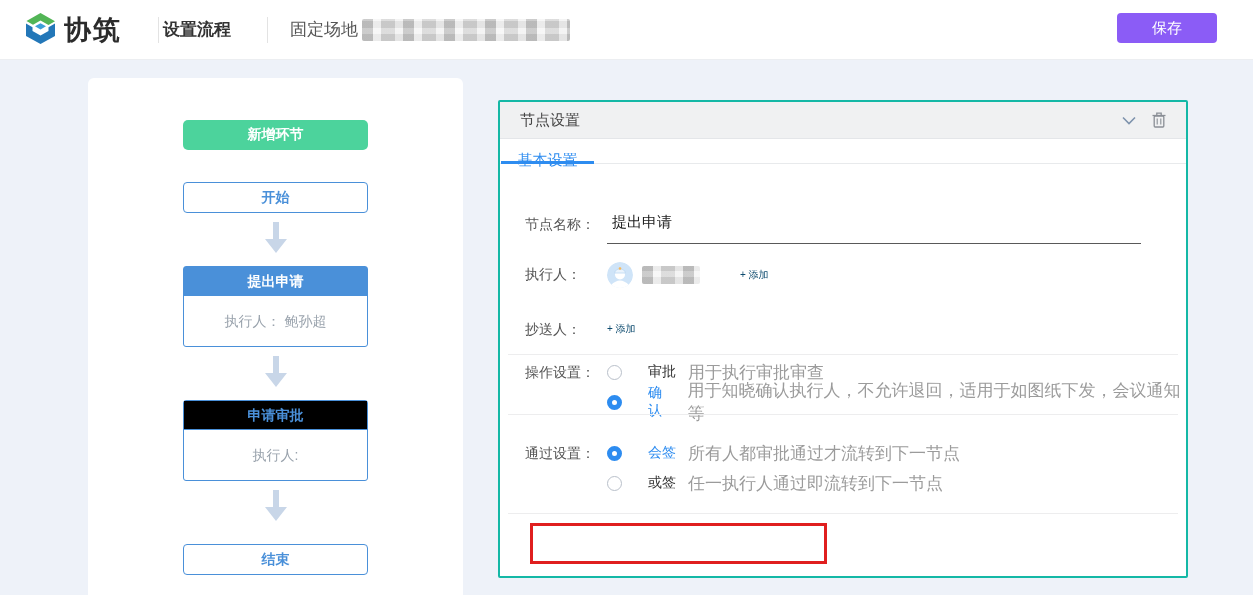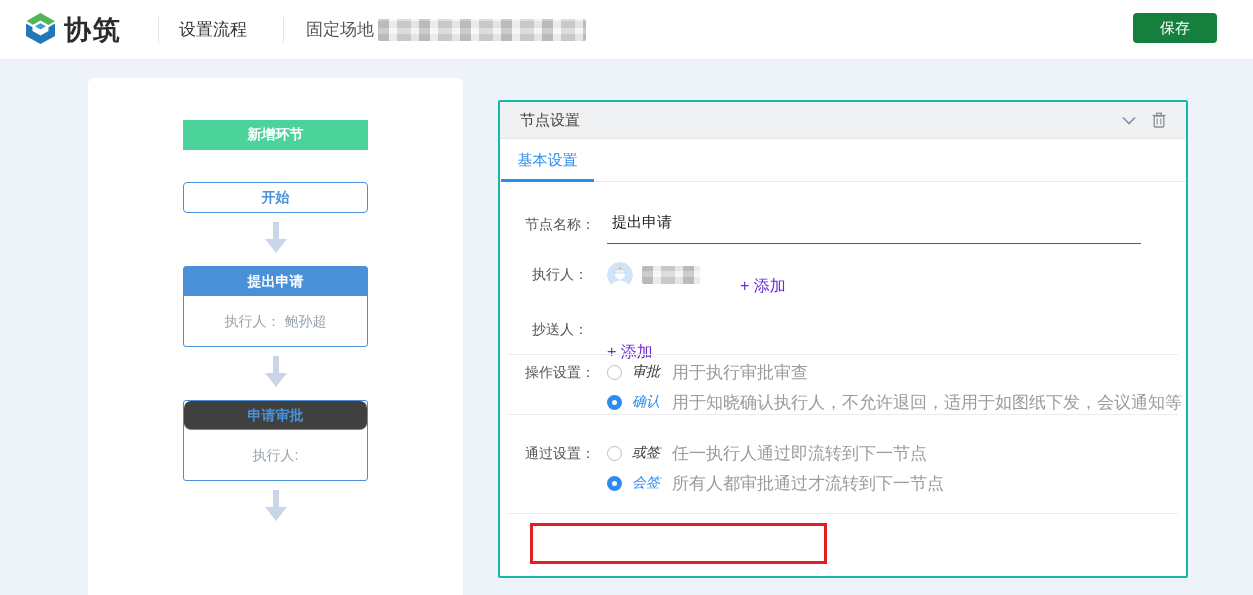--- a/index.html
+++ b/index.html
@@ -6,91 +6,91 @@
   html,body { width:1253px; height:595px; overflow:hidden; }
   body { font-family:"Liberation Sans","DejaVu Sans",sans-serif; background:#eef2f9; color:#333; }
 
   
   .app-header { position:relative; height:60px; background:#fff; border-bottom:1px solid #eceef1; display:flex; align-items:center; }
   .brand { display:flex; margin-left:24px; }
   .brand-name { font-size:27px; font-weight:bold; color:#2b2b2b; letter-spacing:2px; margin-left:7px; }
   .vdiv { width:1px; height:26px; background:#e3e3e3; }
   .vdiv.d1 { margin-left:36px; }
   .vdiv.d2 { margin-left:36px; }
-  .nav-title { font-size:17px; font-weight:normal; color:#333; margin-left:20px; }
+  .nav-title { font-size:17px; font-weight:bold; color:#333; margin-left:4px; }
   .flow-title { display:flex; align-items:center; margin-left:22px; font-size:17px; color:#555; }
   .redacted { display:inline-block; border-radius:2px; background-color:#e3e3e3;
       background-image:
         repeating-linear-gradient(90deg, rgba(120,120,120,.28) 0 11px, rgba(255,255,255,.55) 11px 19px, rgba(150,150,150,.18) 19px 33px, rgba(255,255,255,.4) 33px 41px),
         repeating-linear-gradient(0deg, rgba(130,130,130,.16) 0 7px, rgba(255,255,255,.35) 7px 13px);
       }
   .redact-flow { width:208px; height:22px; margin-left:4px; }
-  .save-btn { position:absolute; right:36px; top:13px; width:84px; height:30px; background:#15803d; color:#fff;
+  .save-btn { position:absolute; right:36px; top:13px; width:100px; height:30px; background:#8b5cf6; color:#fff;
       font-size:15px; border:none; border-radius:4px; cursor:pointer; font-family:inherit; }
 
   
   .page-body { position:relative; height:535px; }
 
   
   .flow-card { position:absolute; left:88px; top:18px; width:375px; height:560px; background:#fff; border-radius:6px;
       display:flex; flex-direction:column; align-items:center; }
-  .btn-add { width:185px; height:30px; margin-top:42px; background:#4cd39c; border:none; border-radius:0;
+  .btn-add { width:185px; height:30px; margin-top:42px; background:#4cd39c; border:none; border-radius:5px;
       color:#fff; font-size:14px; font-weight:bold; cursor:pointer; font-family:Liberation Mono, monospace; }
   .btn-node { width:185px; height:31px; background:#fff; border:1px solid #4a90d9; border-radius:4px;
       color:#4a90d9; font-size:14px; font-weight:bold; cursor:pointer; font-family:inherit; }
   .btn-start { margin-top:32px; }
   .btn-end { margin-top:10px; }
   .flow-arrow { margin:9px 0 8px 0; }
   .flow-node { width:185px; border:1px solid #4a90d9; border-radius:3px; background:#fff; }
   .flow-node .node-head { height:29px; line-height:29px; text-align:center; font-size:14px; font-weight:bold; }
   .flow-node.primary .node-head { background:#4a90d9; color:#fff; }
-  .flow-node.plain .node-head { background:#404040; color:#4a90d9; border-bottom:1px solid #4a90d9;border-radius:7px; }
+  .flow-node.plain .node-head { background:#000000; color:#4a90d9; border-bottom:1px solid #4a90d9; }
   .flow-node .node-body { height:50px; line-height:50px; text-align:center; font-size:14px; color:#9aa3ad; }
 
   
   .settings-card { position:absolute; left:498px; top:40px; width:690px; height:478px; background:#fff;
       border:2px solid #14b8a6; border-radius:2px; }
   .card-head { position:absolute; left:0; top:0; right:0; height:37px; background:#f0f1f2; border-bottom:1px solid #e4e6e9;
       display:flex; align-items:center; padding:0 20px; }
   .card-title { font-size:15px; color:#444; }
   .head-icons { margin-left:auto; display:flex; align-items:center; gap:16px; }
   .icon-btn { cursor:pointer; display:flex; align-items:center; }
-  .tabs { position:absolute; left:0; top:37px; right:0; height:43px; display:flex; border-bottom:1px solid #e8eaec; }
+  .tabs { position:absolute; left:0; top:37px; right:0; height:25px; display:flex; border-bottom:1px solid #e8eaec; }
   .tab { position:relative; width:95px; text-align:center; line-height:42px; font-size:15px; color:#999; cursor:pointer; }
   .tab.active { color:#2d8cf0; }
   .tab.active::after { content:""; position:absolute; left:1px; right:1px; bottom:-1px; height:3px; background:#2d8cf0; }
 
   .form { position:absolute; left:0; top:80px; right:0; bottom:0; }
-  .f-label { position:absolute; left:25px; width:70px; text-align:center; font-size:14px; color:#555; }
+  .f-label { position:absolute; left:25px; width:70px; text-align:left; font-size:14px; color:#555; }
   .hr { position:absolute; left:8px; right:8px; height:1px; background:#ededee; }
 
   .row-name-label { top:22px; line-height:40px; height:40px; }
   .name-input { position:absolute; left:107px; right:45px; top:22px; height:40px; border:none; border-bottom:1px solid #595959;
       font-size:15px; color:#222; padding:0 0 2px 5px; font-family:inherit; background:transparent; outline:none; }
 
   .row-exec-label { top:78px; line-height:30px; height:30px;font-family:Liberation Serif, serif; }
   .exec-box { position:absolute; left:107px; top:78px; height:30px; display:flex; align-items:center; }
   .avatar { width:26px; height:26px; border-radius:50%; overflow:hidden; flex:none; }
   .redact-name { width:58px; height:18px; margin-left:9px; }
-  .add-link { font-size:16px; color:#6d28d9; cursor:pointer;margin-top:23px; }
+  .add-link { font-size:10px; color:#0c4a6e; cursor:pointer; }
   .exec-box .add-link { margin-left:40px; }
   .row-cc-label { top:132px; line-height:30px; height:30px; }
   .cc-add { position:absolute; left:107px; top:132px; line-height:30px; }
 
   .hr1 { top:172px; }
 
   .opt-label1 { top:172px; line-height:30px; height:30px; margin-top:3px; }
   .opts1 { position:absolute; left:107px; top:175px; }
   .opt-label2 { top:256px; line-height:30px; height:30px; }
   .opts2 { position:absolute; left:107px; top:256px; }
   .opt-row { height:30px; display:flex; align-items:center; }
   .radio { width:15px; height:15px; border-radius:50%; flex:none; }
   .radio.off { border:1px solid #b9c0ca; background:#fff; }
   .radio.on { border:5px solid #2d8cf0; background:#fff; }
-  .opt-name { font-size:14px; margin-left:10px; color:#333;font-style:italic; }
+  .opt-name { font-size:14px; margin-left:26px; color:#333; }
   .opt-name.sel { color:#2d8cf0; }
   .opt-desc { font-size:17px; color:#9b9b9b; margin-left:12px; }
 
   .hr2 { top:232px; }
   .hr3 { top:331px; }
 
   .red-annotation { position:absolute; left:30px; top:341px; width:297px; height:41px; border:3px solid #e01f1f; pointer-events:none; z-index:5; }
 </style>
 </head>
 <body>
@@ -146,20 +146,21 @@
       <div class="node-body">执行人:</div>
     </div>
 
     <span class="flow-arrow">
       <svg width="22" height="32" viewBox="0 0 22 32">
           <rect x="8" y="0" width="6" height="18" fill="#c8d6e8"></rect>
           <polygon points="0,17 22,17 11,31" fill="#c8d6e8"></polygon>
         </svg>
     </span>
 
+    <button class="btn-node btn-end">结束</button>
   </aside>
 
   <section class="settings-card">
 
     <div class="card-head">
       <span class="card-title">节点设置</span>
       <span class="head-icons">
         <span class="icon-btn">
           <svg width="14" height="9" viewBox="0 0 14 9">
               <polyline points="1,1.5 7,7.5 13,1.5" fill="none" stroke="#7e93ad" stroke-width="1.6"></polyline>
@@ -218,29 +219,29 @@
           <span class="opt-name sel">确认</span>
           <span class="opt-desc">用于知晓确认执行人，不允许退回，适用于如图纸下发，会议通知等</span>
         </div>
       </div>
 
       <div class="hr hr2"></div>
 
       <div class="f-label opt-label2">通过设置：</div>
       <div class="opts2">
         <div class="opt-row">
+          <span class="radio on"></span>
+          <span class="opt-name sel">会签</span>
+          <span class="opt-desc">所有人都审批通过才流转到下一节点</span>
+        </div>
+        <div class="opt-row">
           <span class="radio off"></span>
           <span class="opt-name">或签</span>
           <span class="opt-desc">任一执行人通过即流转到下一节点</span>
         </div>
-        <div class="opt-row">
-          <span class="radio on"></span>
-          <span class="opt-name sel">会签</span>
-          <span class="opt-desc">所有人都审批通过才流转到下一节点</span>
-        </div>
       </div>
 
       <div class="hr hr3"></div>
 
       <div class="red-annotation"></div>
     </div>
   </section>
 </div>
 
 </body></html>

